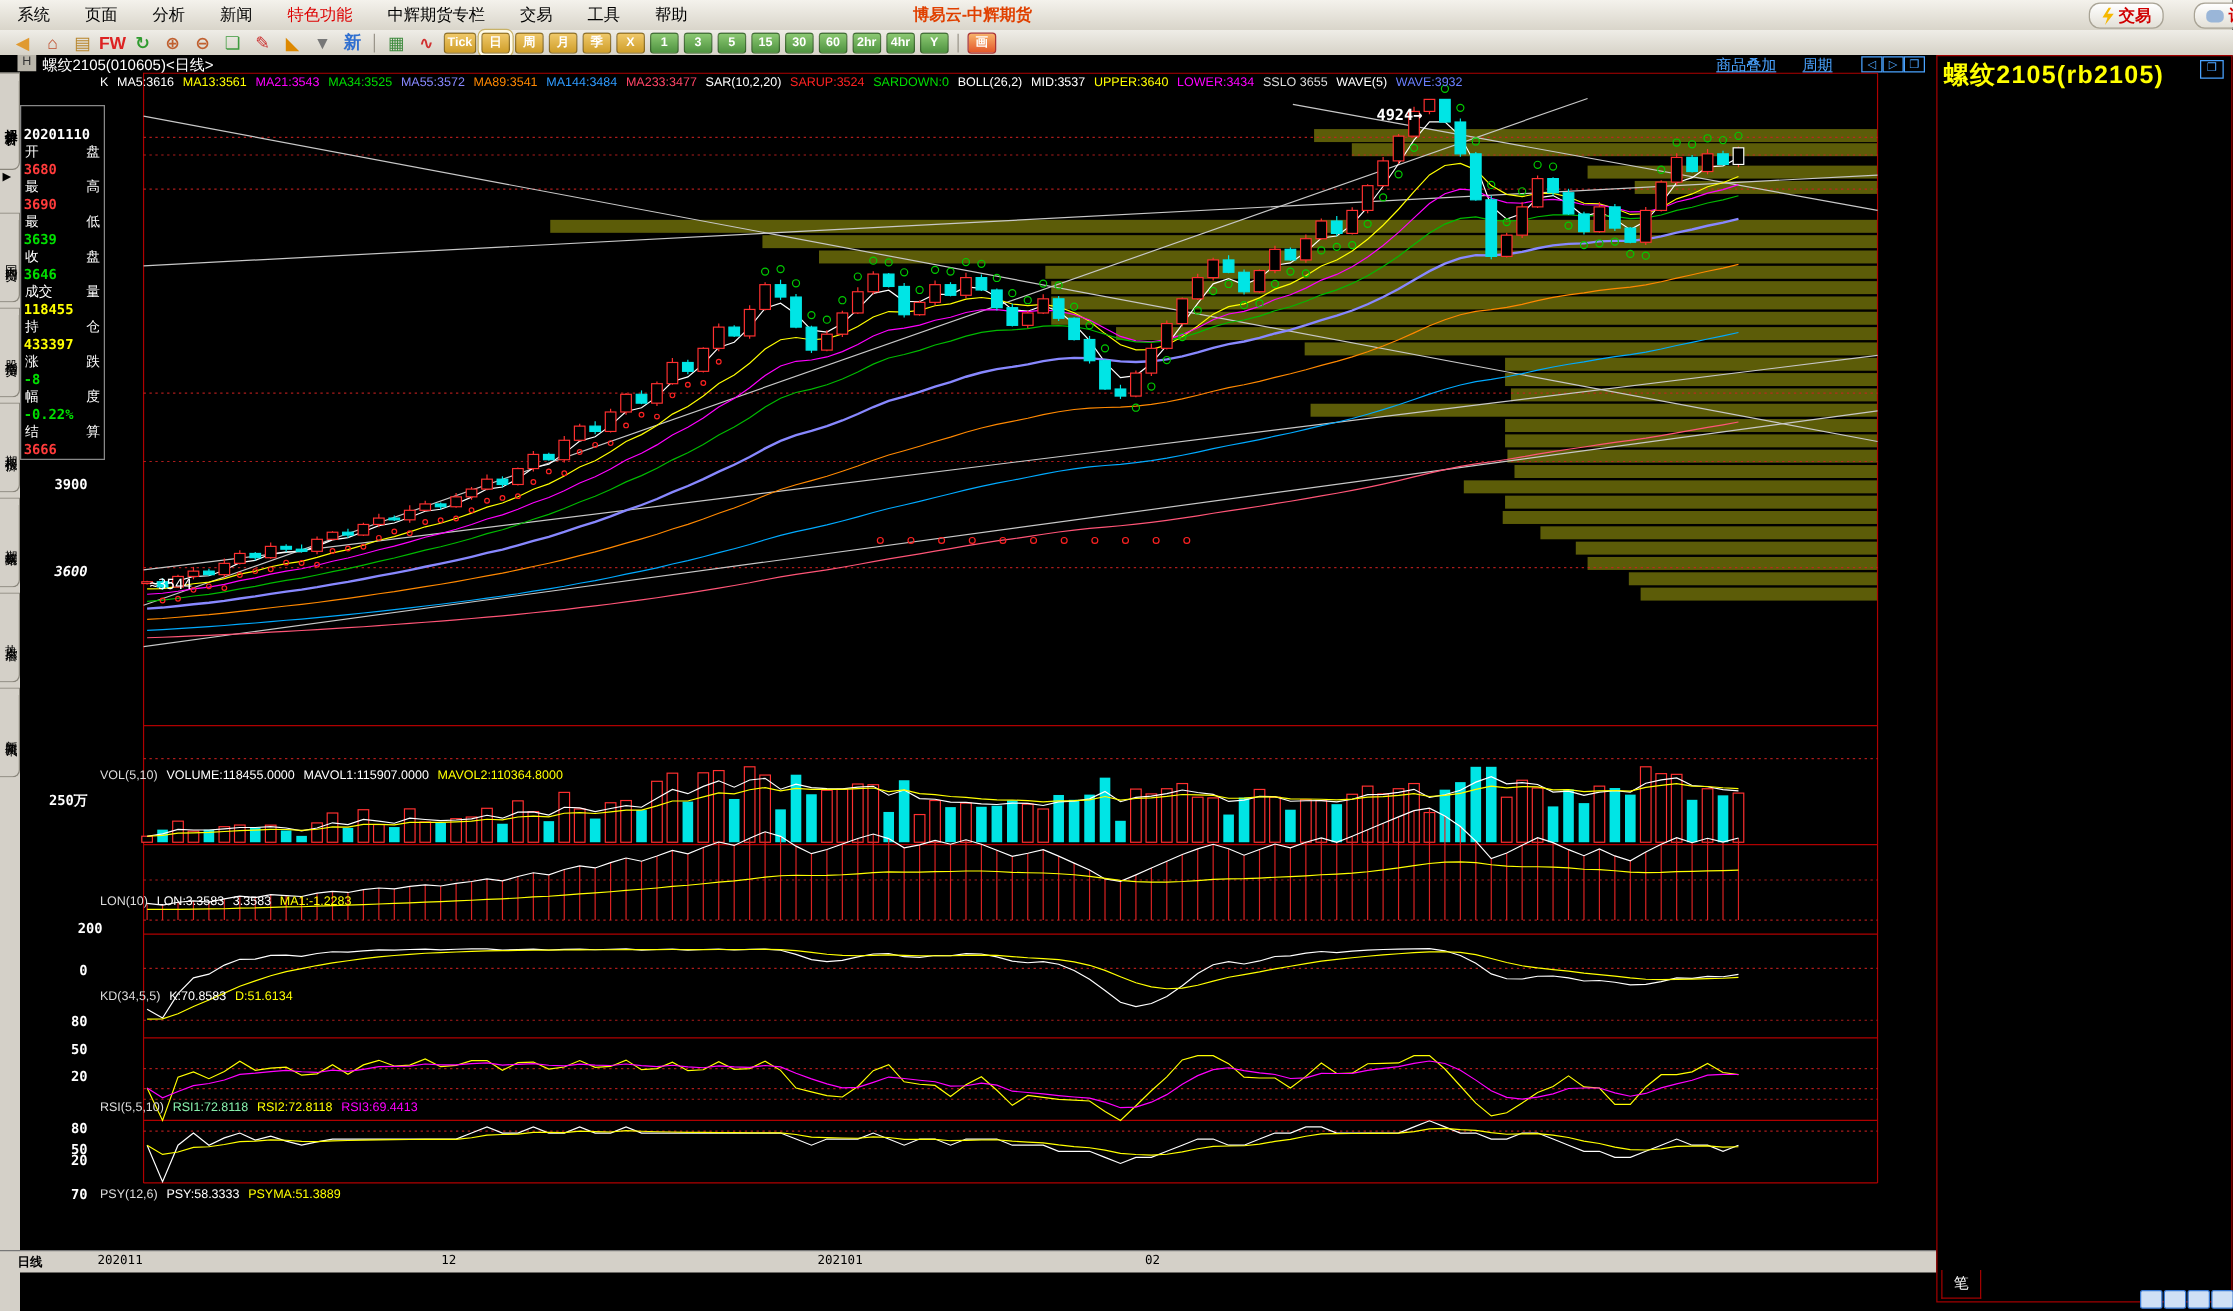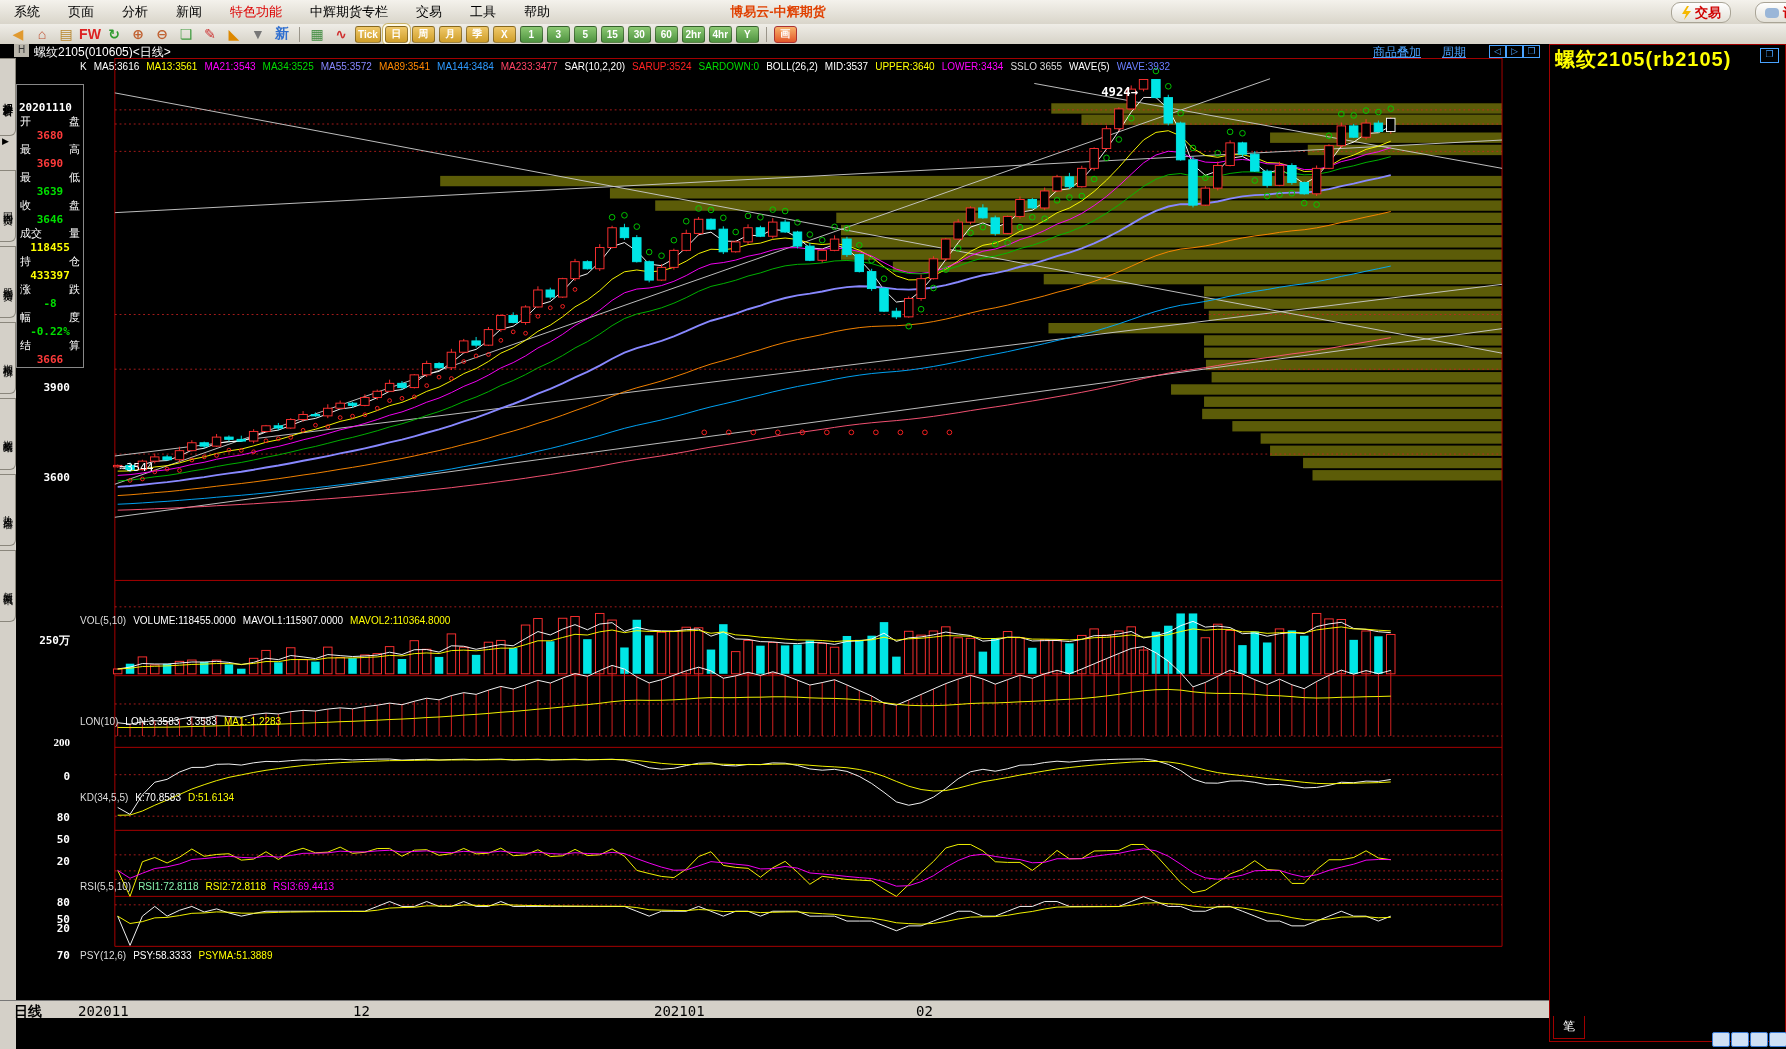--- a/index.html
+++ b/index.html
@@ -29,27 +29,27 @@
   .bluelink{color:#4aa3ff;text-decoration:underline;font-size:12px;}
   .winicon{width:15px;height:11px;border:1px solid #4aa3ff;color:#4aa3ff;font-size:9px;line-height:10px;text-align:center;}
   
   #leftstrip{left:0;top:58px;width:16px;height:991px;background:#d4d0c8;}
   .vtab{position:absolute;left:0;width:15px;background:#d4d0c8;border:1px solid #8a867c;border-left:none;
     border-radius:0 0 6px 0;writing-mode:vertical-rl;text-orientation:upright;font-size:10px;color:#000;
     display:flex;align-items:center;justify-content:center;letter-spacing:1px;}
   
   #infopanel{left:16px;top:84px;width:62px;background:#000;border:1px solid #888;font-size:11px;padding:1px 2px;}
   .iplabel{color:#fff;display:flex;justify-content:space-between;padding:0 1px;}
-  .ipval{text-align:center;font-weight:bold;}
+  .ipval{text-align:left;font-weight:bold;}
   
   .ihead{font-size:10px;white-space:nowrap;}
   .ihead span{margin-right:7px;}
   .glabel{width:70px;text-align:right;color:#fff;font-size:11px;font-weight:bold;}
   
-  #xaxis{left:0;top:1000px;width:1667px;height:17px;background:#d4d0c8;border-top:1px solid #777;font-size:14px;color:#000;}
+  #xaxis{left:0;top:1000px;width:1667px;height:17px;background:#d4d0c8;border-top:1px solid #777;font-size:10px;color:#000;}
   
   #rpanel{left:1549px;top:44px;width:237px;height:998px;background:#000;border:1px solid #a00000;box-sizing:border-box;}
   #rtitle{left:1555px;top:46px;width:200px;color:#ffff00;font-size:20px;font-weight:bold;letter-spacing:1px;}
   .biticon{position:absolute;width:16px;height:13px;border:1px solid #3b7bd4;background:#cfe0f5;border-radius:2px;}
 </style>
 </head>
 <body>
 
 <div id="menubar" class="abs">
   <span id="menu-items" style="display:flex;z-index:2;">
@@ -730,23 +730,23 @@
   </svg>
 
 <div id="h-kline" class="abs ihead" style="left:80px;top:61px;"><span style="color:#ffffff">K</span><span style="color:#ffffff">MA5:3616</span><span style="color:#ffff00">MA13:3561</span><span style="color:#ff00ff">MA21:3543</span><span style="color:#00dd00">MA34:3525</span><span style="color:#8888ff">MA55:3572</span><span style="color:#ff8800">MA89:3541</span><span style="color:#2e9bff">MA144:3484</span><span style="color:#ff4466">MA233:3477</span><span style="color:#ffffff">SAR(10,2,20)</span><span style="color:#ff2222">SARUP:3524</span><span style="color:#00dd00">SARDOWN:0</span><span style="color:#ffffff">BOLL(26,2)</span><span style="color:#ffffff">MID:3537</span><span style="color:#ffff00">UPPER:3640</span><span style="color:#ff00ff">LOWER:3434</span><span style="color:#dddddd">SSLO 3655</span><span style="color:#ffffff">WAVE(5)</span><span style="color:#6a7fff">WAVE:3932</span></div>
 <div id="h-vol" class="abs ihead" style="left:80px;top:615px;"><span style="color:#dddddd">VOL(5,10)</span><span style="color:#ffffff">VOLUME:118455.0000</span><span style="color:#ffffff">MAVOL1:115907.0000</span><span style="color:#ffff00">MAVOL2:110364.8000</span></div>
 <div id="h-lon" class="abs ihead" style="left:80px;top:716px;"><span style="color:#dddddd">LON(10)</span><span style="color:#ffffff">LON:3.3583</span><span style="color:#ffffff">3.3583</span><span style="color:#ffff00">MA1:-1.2283</span></div>
 <div id="h-kd" class="abs ihead" style="left:80px;top:792px;"><span style="color:#dddddd">KD(34,5,5)</span><span style="color:#ffffff">K:70.8583</span><span style="color:#ffff00">D:51.6134</span></div>
 <div id="h-rsi" class="abs ihead" style="left:80px;top:881px;"><span style="color:#dddddd">RSI(5,5,10)</span><span style="color:#86efac">RSI1:72.8118</span><span style="color:#ffff00">RSI2:72.8118</span><span style="color:#ff00ff">RSI3:69.4413</span></div>
 <div id="h-psy" class="abs ihead" style="left:80px;top:950px;"><span style="color:#dddddd">PSY(12,6)</span><span style="color:#ffffff">PSY:58.3333</span><span style="color:#ffff00">PSYMA:51.3889</span></div>
 <div id="gutters">
     <div class="abs glabel mono" style="left:0;top:381px;">3900</div>
-    <div class="abs glabel mono" style="left:0;top:471px;">3600</div>
+    <div class="abs glabel mono" style="left:0;top:451px;font-style:italic;">3600</div>
     <div class="abs glabel mono" style="left:0;top:633px;">250万</div>
-    <div class="abs glabel mono" style="left:0;top:736px;font-family:Liberation Serif, serif;">200</div>
+    <div class="abs glabel mono" style="left:12px;top:736px;">200</div>
     <div class="abs glabel mono" style="left:0;top:770px;">0</div>
     <div class="abs glabel mono" style="left:0;top:811px;">80</div>
     <div class="abs glabel mono" style="left:0;top:833px;">50</div>
     <div class="abs glabel mono" style="left:0;top:855px;">20</div>
     <div class="abs glabel mono" style="left:0;top:896px;">80</div>
     <div class="abs glabel mono" style="left:0;top:913px;">50</div>
     <div class="abs glabel mono" style="left:0;top:922px;">20</div>
     <div class="abs glabel mono" style="left:0;top:949px;">70</div>
   </div>
 

